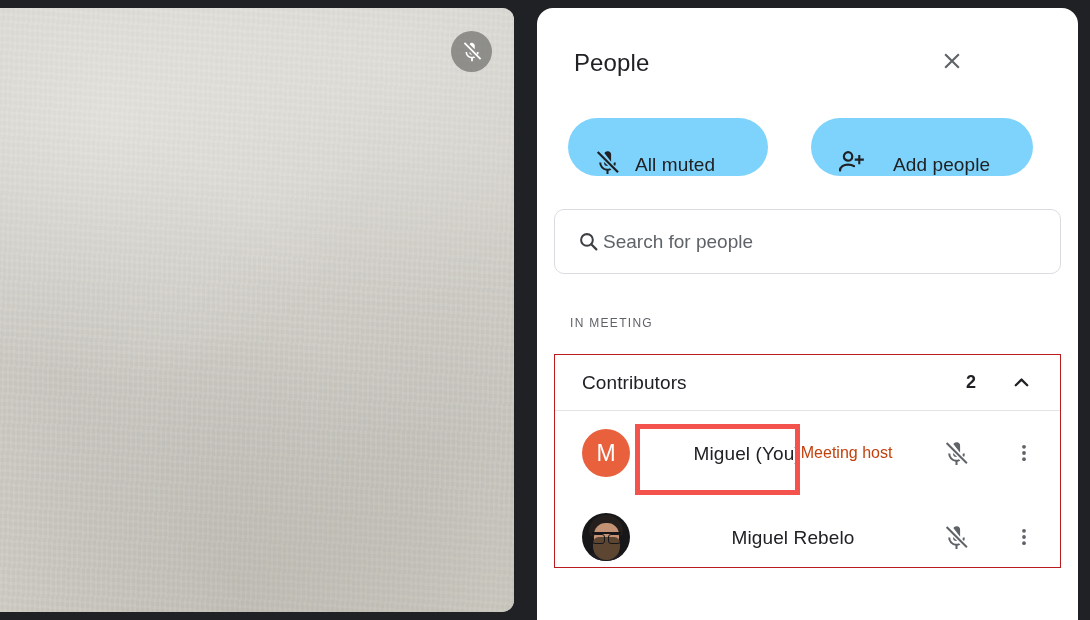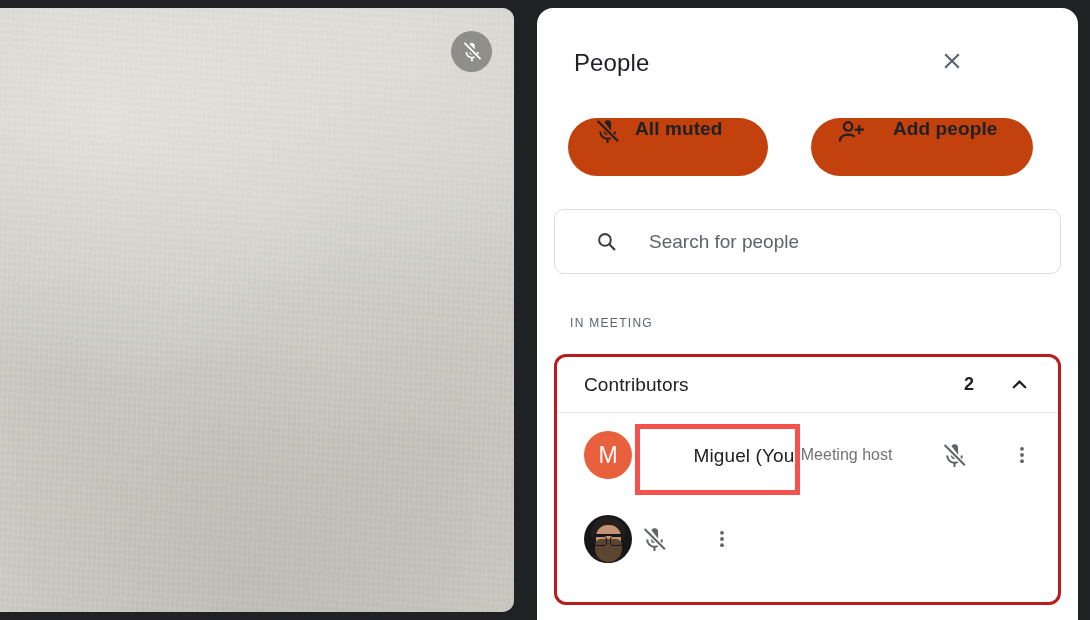--- a/index.html
+++ b/index.html
@@ -87,48 +87,47 @@
 
   
   .pill-row {
     position: absolute;
     left: 0; top: 110px;
     width: 541px; height: 58px;
   }
   .pill {
     position: absolute;
     height: 58px;
-    background: #c2410c;
+    background: #7dd3fc;
     border: none;
     border-radius: 29px;
-    display: flex; align-items: flex-start;
+    display: flex; align-items: flex-end;
     cursor: pointer;
     padding: 0 26px;
     gap: 14px;
-    font-weight: bold;
   }
   #all-muted-pill { left: 31px; width: 200px; }
   #add-people-pill { left: 274px; width: 222px; gap: 28px; }
   .pill-label {
     font-size: 19px;
     color: #202124;
     white-space: nowrap;
     letter-spacing: .1px;
   }
 
   
   #search-box {
     position: absolute;
     left: 17px; top: 201px;
     width: 507px; height: 65px;
     border: 1px solid #dadce0;
     border-radius: 10px;
     display: flex; align-items: center;
-    padding: 0 40px;
-    gap: 31px;
+    padding: 0 22px;
+    gap: 3px;
     background: #fff;
   }
   #search-input {
     border: none; outline: none;
     font-family: "Liberation Sans", sans-serif;
     font-size: 19px;
     color: #202124;
     background: transparent;
     flex: 1;
     padding: 0;
@@ -142,23 +141,23 @@
     font-size: 12px;
     letter-spacing: 1.3px;
     color: #5f6368;
     text-transform: uppercase;
   }
 
   
   #group-card {
     position: absolute;
     left: 17px; top: 346px;
-    width: 507px; height: 251px;
-    border: 3px solid #b91c1c;
-    border-radius: 12px;
+    width: 507px; height: 214px;
+    border: 1px solid #b91c1c;
+    border-radius: 0;
     background: #fff;
     overflow: hidden;
   }
   #group-head {
     position: relative;
     height: 56px;
     border-bottom: 1px solid #e3e4e6;
     display: flex; align-items: center;
     padding: 0 0 0 27px;
     cursor: pointer;
@@ -208,21 +207,21 @@
     min-width: 0;
   }
   .person-name {
     font-size: 19px;
     color: #202124;
     line-height: 25px;
     letter-spacing: .1px;
   }
   .person-sub {
     font-size: 16px;
-    color: #737373;
+    color: #c2410c;
     line-height: 21px;
     margin-top: 1px;
     text-align: right;
   }
   .row-mic {
     width: 44px; height: 44px;
     display: flex; align-items: center; justify-content: center;
     margin-right: 26px;
     border: none; background: transparent; padding: 0; cursor: pointer;
   }
@@ -375,20 +374,23 @@
       </div>
 
       <div class="person-row">
         <div class="avatar photo-av">
           <span class="ph-body"></span>
           <span class="ph-hair"></span>
           <span class="ph-face"></span>
           <span class="ph-beard"></span>
           <span class="ph-glass"></span>
         </div>
+        <div class="person-text">
+          <span class="person-name">Miguel Rebelo</span>
+        </div>
         <button class="row-mic">
           <svg width="27" height="27" viewBox="0 0 24 24">
             <path fill="#5f6368" d="M15.2 11.3V5.2a3.2 3.2 0 0 0-6-1.6l6 7.7z"></path>
             <path fill="#5f6368" d="M12 17.6a5.6 5.6 0 0 1-5.6-5.6H4.6a7.4 7.4 0 0 0 6.5 7.3V22.3h1.8V19.3a7.3 7.3 0 0 0 2.6-.8l-1.4-1.4c-.6.3-1.3.5-2.1.5z"></path>
             <path fill="#5f6368" d="M17.6 12c0 .6-.1 1.2-.3 1.8l1.4 1.4c.4-1 .7-2 .7-3.2h-1.8z"></path>
             <path fill="#5f6368" d="M8.9 11.6v.4A3.2 3.2 0 0 0 12 15.2c.2 0 .4 0 .6-.1L8.9 11.6z"></path>
             <rect fill="#5f6368" x="2.3" y="2.6" width="1.8" height="25.5" transform="rotate(-45 3.2 2.6)"></rect>
           </svg>
         </button>
         <button class="row-more">

